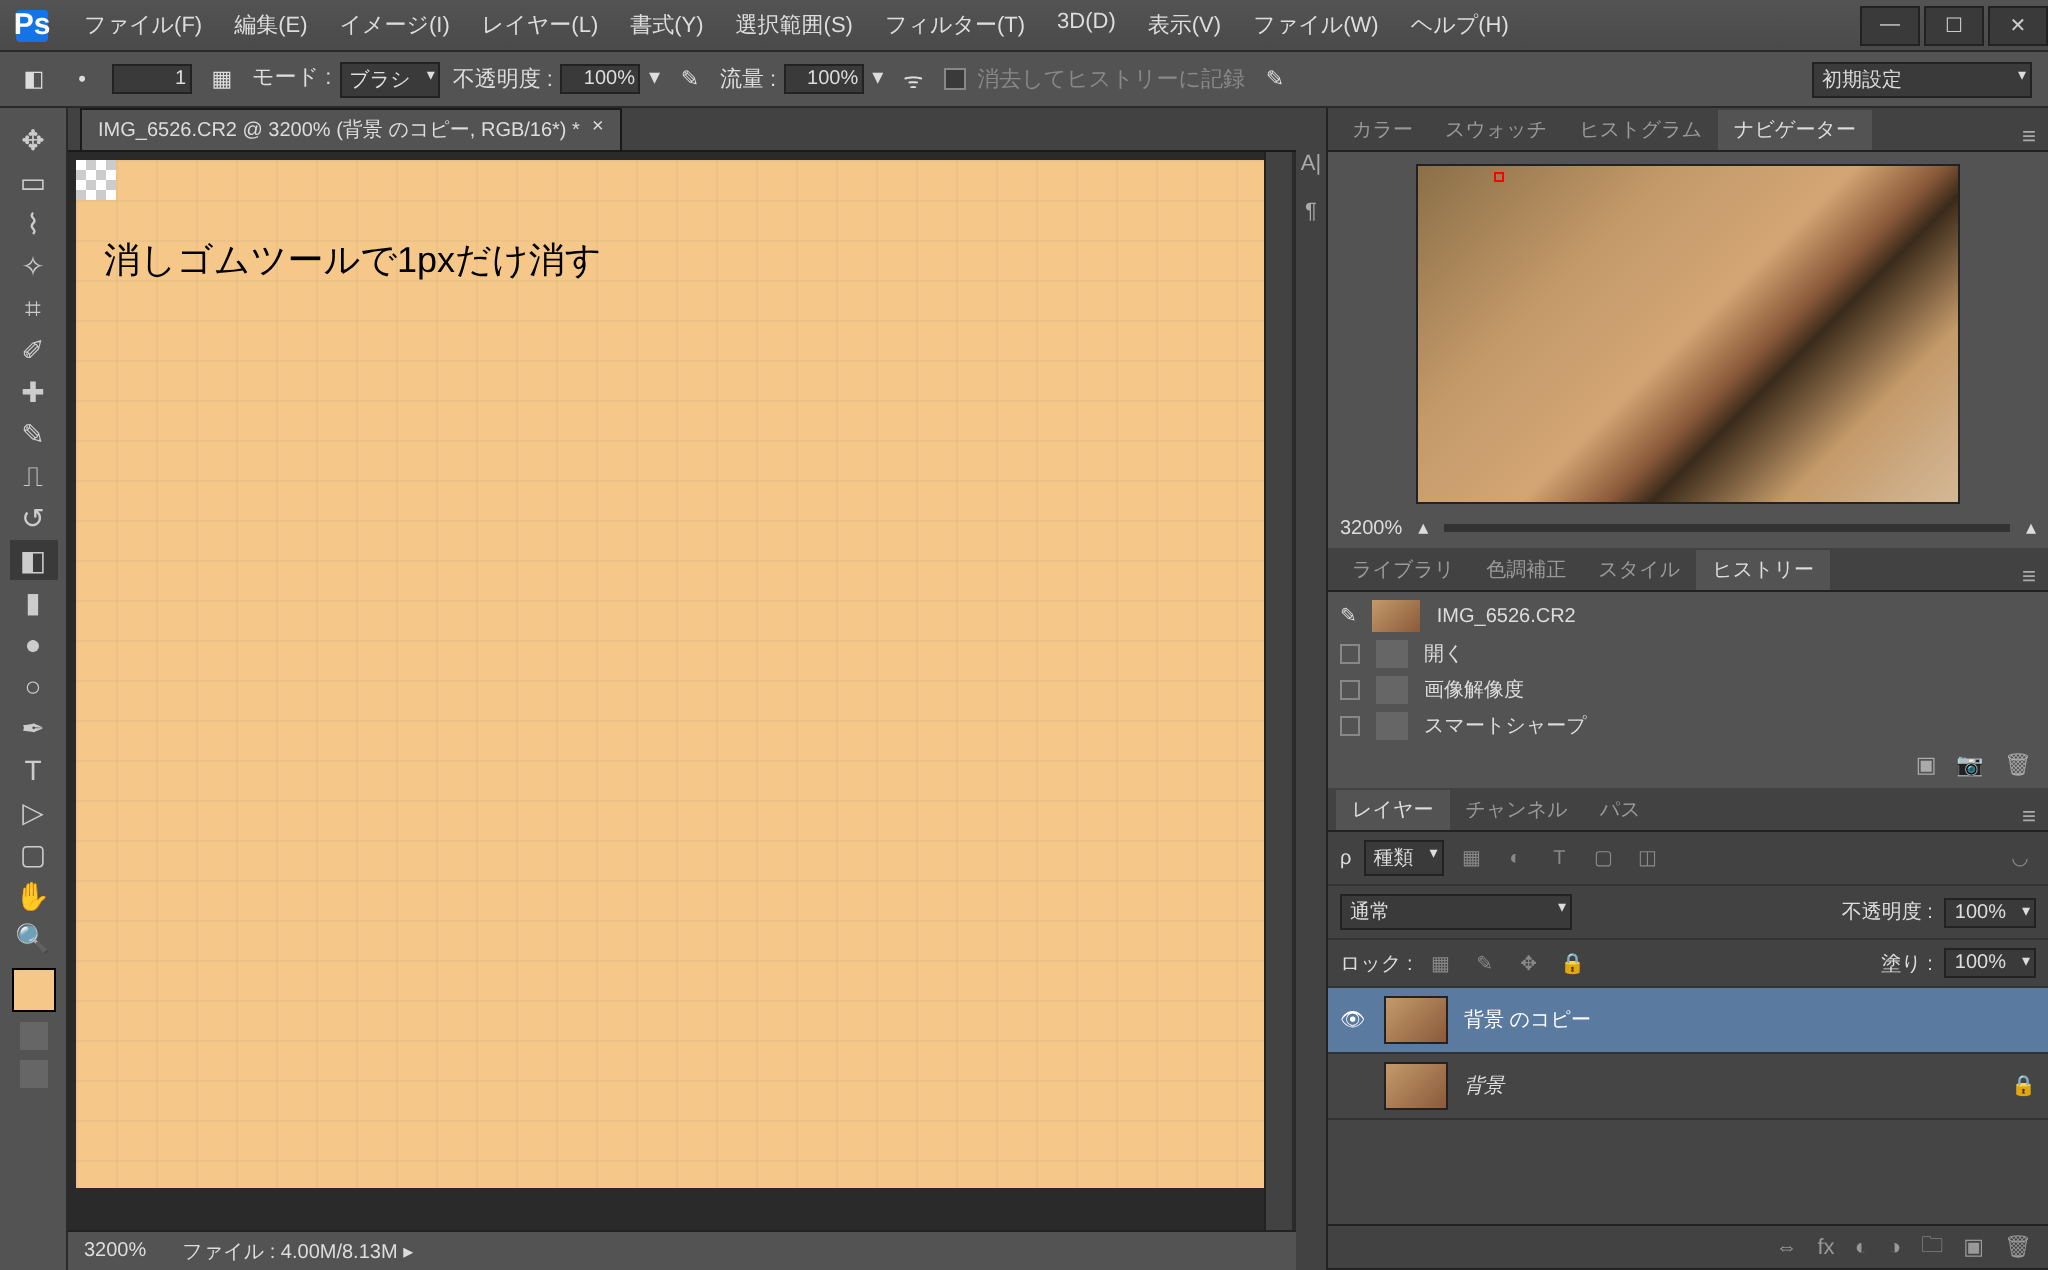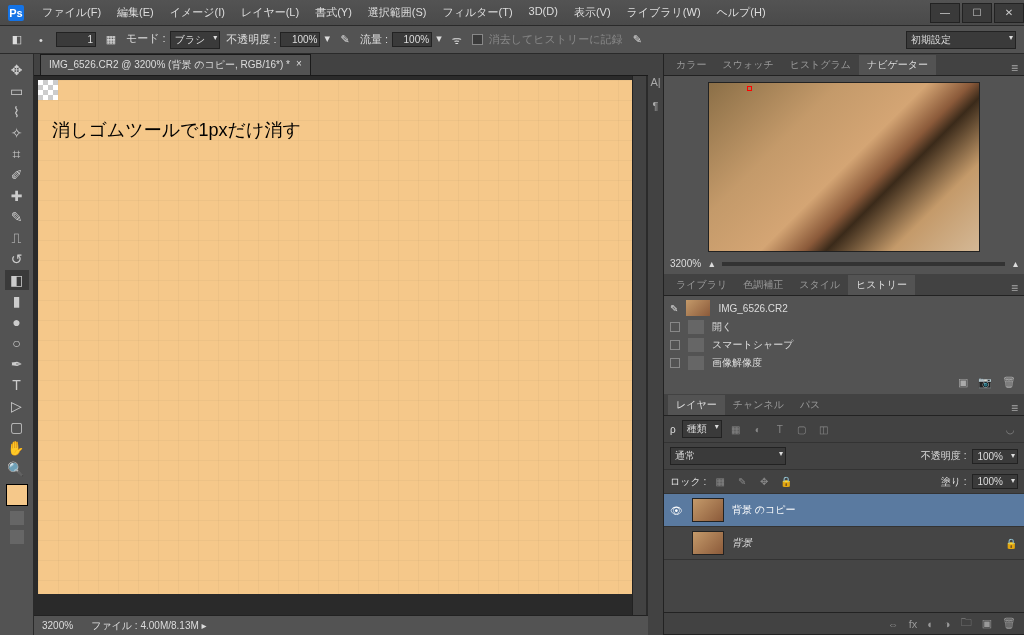--- a/index.html
+++ b/index.html
@@ -1,18 +1,18 @@
 <!DOCTYPE html>
 <html><head>
 <meta charset="utf-8">
 <style>
 * { margin: 0; padding: 0; box-sizing: border-box; font-family: "Meiryo", "Yu Gothic", sans-serif; }
 body { background: #535353; width: 1024px; height: 635px; overflow: hidden; font-size: 11px; color: #ddd; }
 .titlebar { height: 26px; background: linear-gradient(#535353,#4a4a4a); display: flex; align-items: center; padding: 0 0 0 8px; border-bottom: 1px solid #2a2a2a; }
-.ps-logo { width: 16px; height: 16px; background: #1473e6; color: #fff; font-size: 11px; font-weight: bold; display: flex; align-items: center; justify-content: center; border-radius: 2px; margin-right: 12px; }
+.ps-logo { width: 16px; height: 16px; background: #1473e6; color: #fff; font-size: 15px; font-weight: bold; display: flex; align-items: center; justify-content: center; border-radius: 2px; margin-right: 12px; }
 .menubar { display: flex; gap: 4px; flex: 1; }
 .menubar span { padding: 3px 6px; cursor: default; text-align: right; }
 .winctl { display: flex; }
 .winctl div { width: 30px; height: 20px; background: #3a3a3a; border: 1px solid #222; margin-left: 2px; display: flex; align-items: center; justify-content: center; font-size: 10px; color: #ccc; }
 .optbar { height: 28px; background: #535353; border-bottom: 1px solid #2a2a2a; display: flex; align-items: center; padding: 0 8px; gap: 6px; }
 .optbar .fld { display: flex; gap: 4px; }
 .optbar .dd { background: #3a3a3a; border: 1px solid #222; padding: 1px 14px 1px 4px; font-size: 10px; position: relative; }
 .optbar .dd::after { content: "▾"; position: absolute; right: 2px; font-size: 8px; }
 .optbar .num { background: #3a3a3a; border: 1px solid #222; width: 40px; padding: 1px 2px; font-size: 10px; text-align: right; }
 .optbar .ico { width: 18px; height: 18px; display: flex; align-items: center; justify-content: center; }
@@ -75,21 +75,21 @@
   <div class="menubar">
     <span>ファイル(F)</span>
     <span>編集(E)</span>
     <span>イメージ(I)</span>
     <span>レイヤー(L)</span>
     <span>書式(Y)</span>
     <span>選択範囲(S)</span>
     <span>フィルター(T)</span>
     <span>3D(D)</span>
     <span>表示(V)</span>
-    <span>ライブラリ(W)</span>
+    <span>ファイル(W)</span>
     <span>ヘルプ(H)</span>
   </div>
   <div class="winctl">
     <div>—</div>
     <div>☐</div>
     <div>✕</div>
   </div>
 </div>
 
 <div class="optbar">
@@ -207,26 +207,26 @@
             <span>IMG_6526.CR2</span>
           </div>
           <div class="hist-row">
               <span class="sq"></span>
               <div class="hicon"></div>
               <span>開く</span>
             </div>
           <div class="hist-row">
               <span class="sq"></span>
               <div class="hicon"></div>
-              <span>スマートシャープ</span>
+              <span>画像解像度</span>
             </div>
           <div class="hist-row">
               <span class="sq"></span>
               <div class="hicon"></div>
-              <span>画像解像度</span>
+              <span>スマートシャープ</span>
             </div>
           <div class="hist-foot">
             <span>▣</span>
             <span>📷</span>
             <span>🗑</span>
           </div>
         </div>
       </div>
 
       <div class="pgroup layers">

